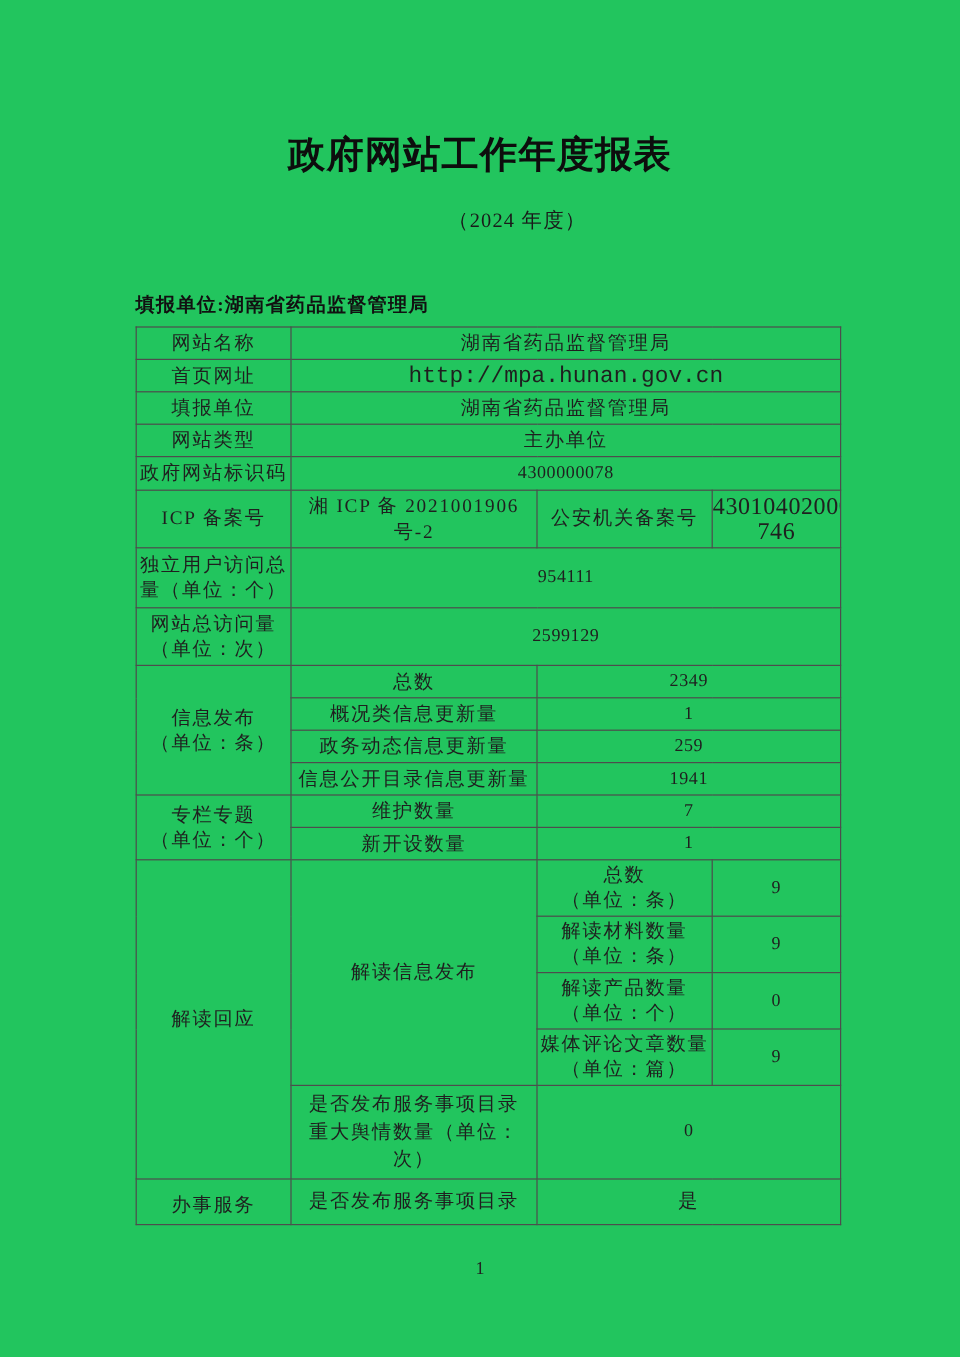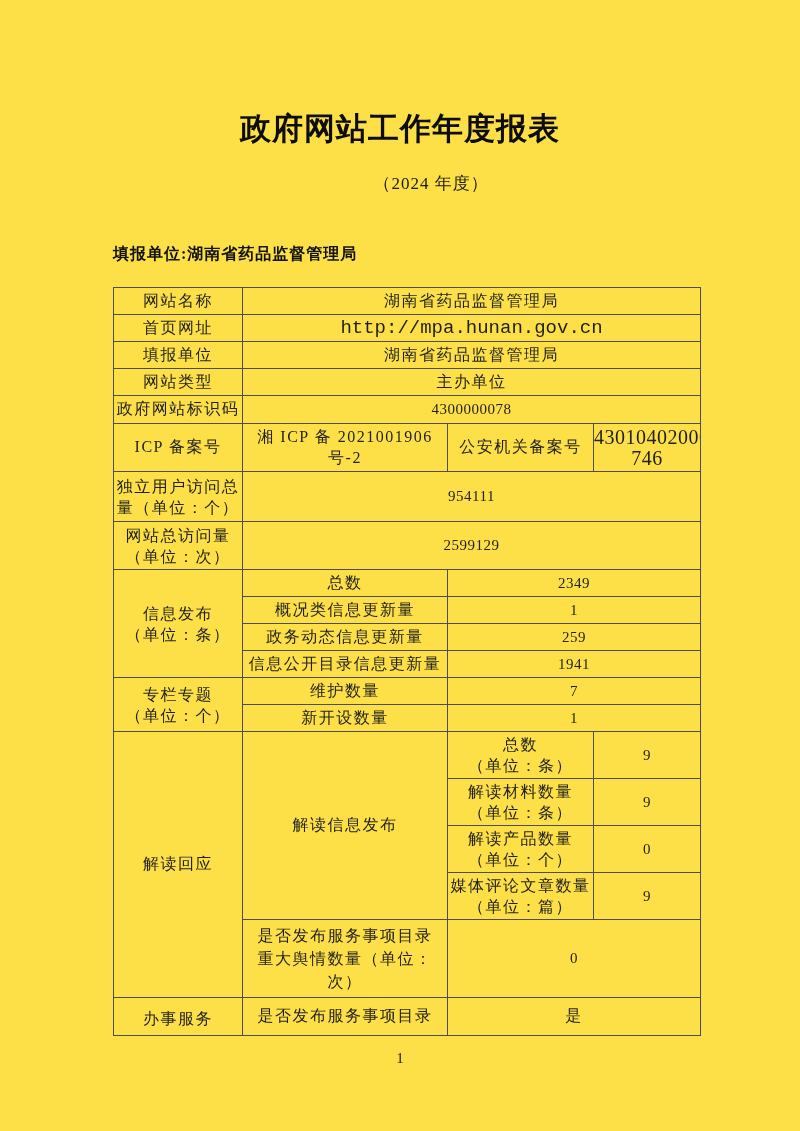--- a/index.html
+++ b/index.html
@@ -1,40 +1,40 @@
 <!DOCTYPE html>
 <html><head>
 <meta charset="utf-8">
 <style>
   html,body{margin:0;padding:0;background:#e8e8e8;}
   .page{
     position:relative;
     width:800px;height:1131px;
     margin:0 auto;
-    background:#fde047;
+    background:#22c55e;
     font-family:"Liberation Serif","DejaVu Serif",serif;
     color:#1f1f1f;
     overflow:hidden;
   }
   .doc-title{
     position:absolute;top:108px;left:0;width:800px;
     text-align:center;
     font-size:31px;font-weight:bold;letter-spacing:1px;color:#0d0d0d;
   }
   .doc-subtitle{
     position:absolute;top:172px;left:0;width:800px;
     text-align:center;
     font-size:17px;letter-spacing:1px;color:#1a1a1a;margin-left:31px;
   }
   .unit-line{
     position:absolute;top:244px;left:113px;
     font-size:16px;font-weight:bold;letter-spacing:1px;color:#111;
   }
   table.report{
-    position:absolute;top:287px;left:113px;
+    position:absolute;top:272px;left:113px;
     border-collapse:collapse;table-layout:fixed;
     width:587px;
   }
   td{
     border:1px solid #4d4d4d;
     text-align:center;vertical-align:middle;
     font-size:16px;letter-spacing:1.5px;
     padding:0;overflow:hidden;
     color:#1f1f1f;
   }

